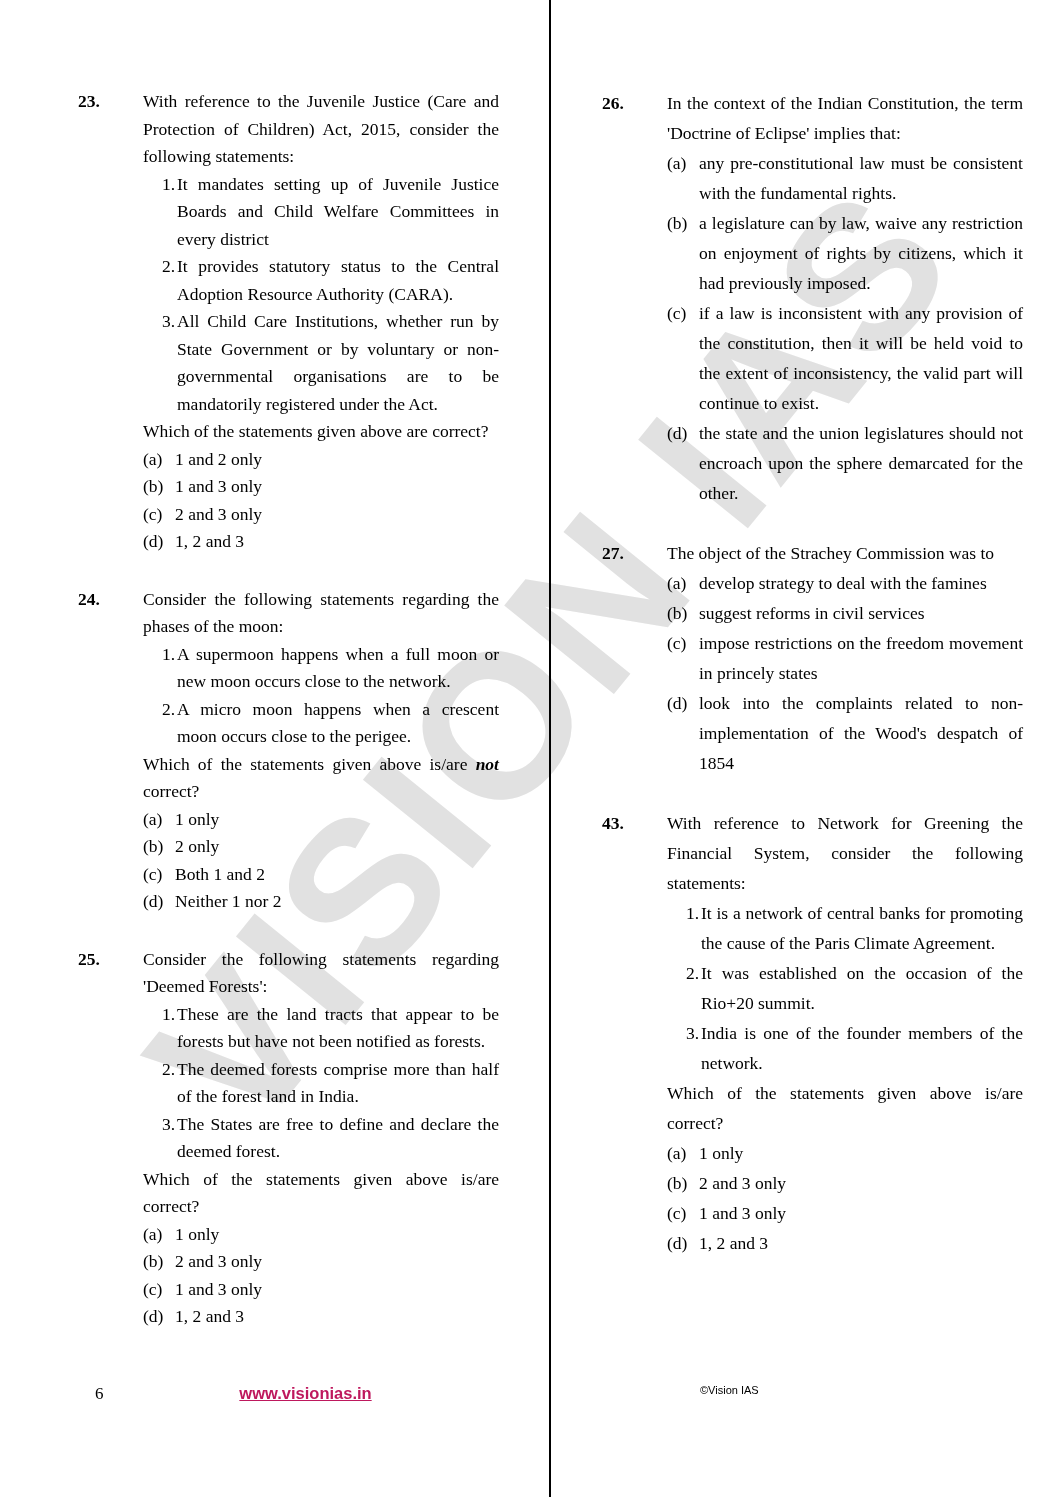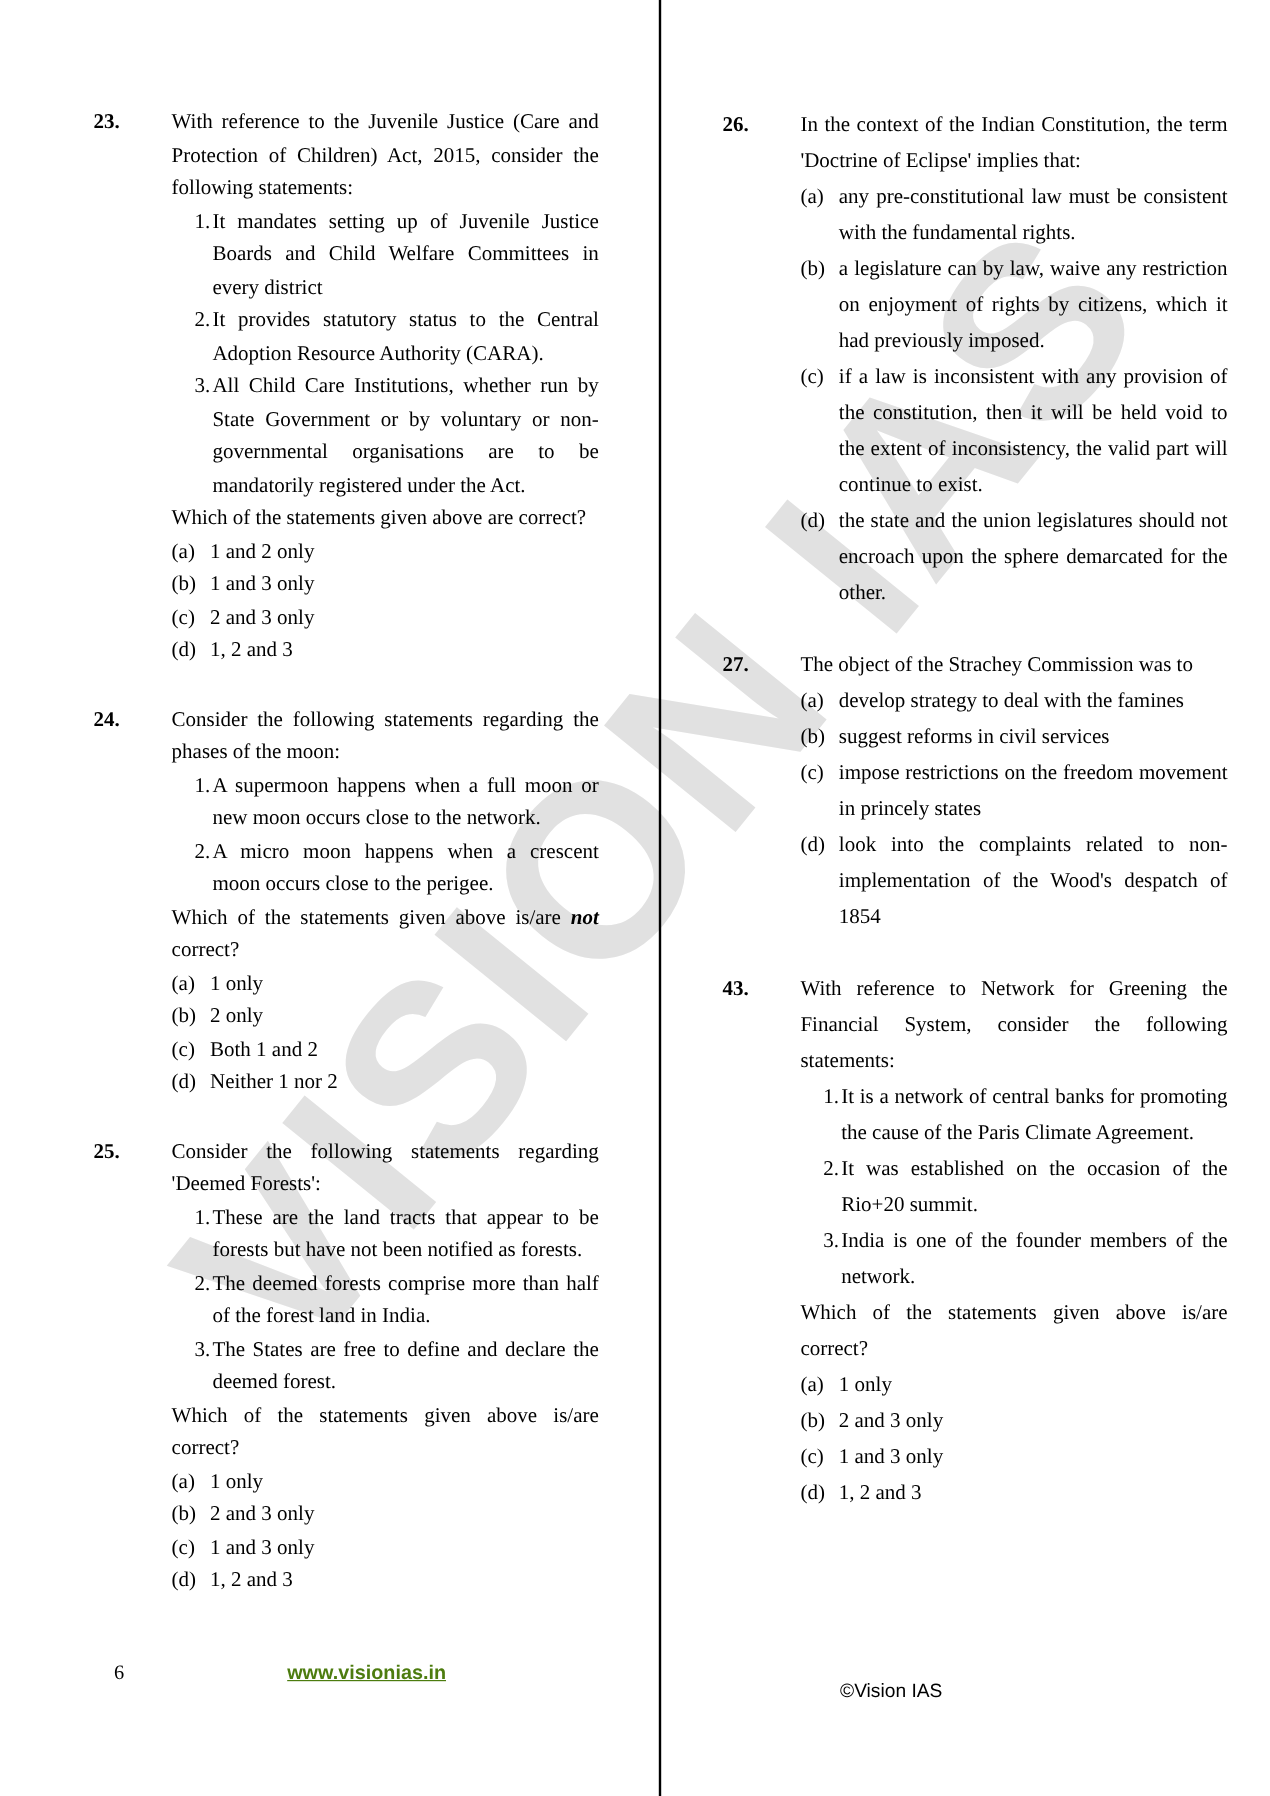--- a/index.html
+++ b/index.html
@@ -72,33 +72,32 @@
   }
   .footer-link-wrap {
     position: absolute;
     left: 95px;
     width: 421px;
     top: 0;
     text-align: center;
   }
   .footer-link {
     font-family: "Liberation Sans", sans-serif;
-    color: #4d7c0f;
+    color: #be185d;
     text-decoration: underline;
     font-weight: bold;
     font-size: 16.5px;
     margin-top: 24px;
   }
   .footer-copy {
     position: absolute;
     left: 700px;
     top: 0;
     font-family: "Liberation Sans", sans-serif;
-    font-size: 16px;
-    margin-top: 17px;
+    font-size: 11px;
   }
 </style>
 </head>
 <body>
 
 <div class="page">
   <div class="watermark">VISION IAS</div>
   <div class="divider"></div>
 
   <div class="col col-left">

